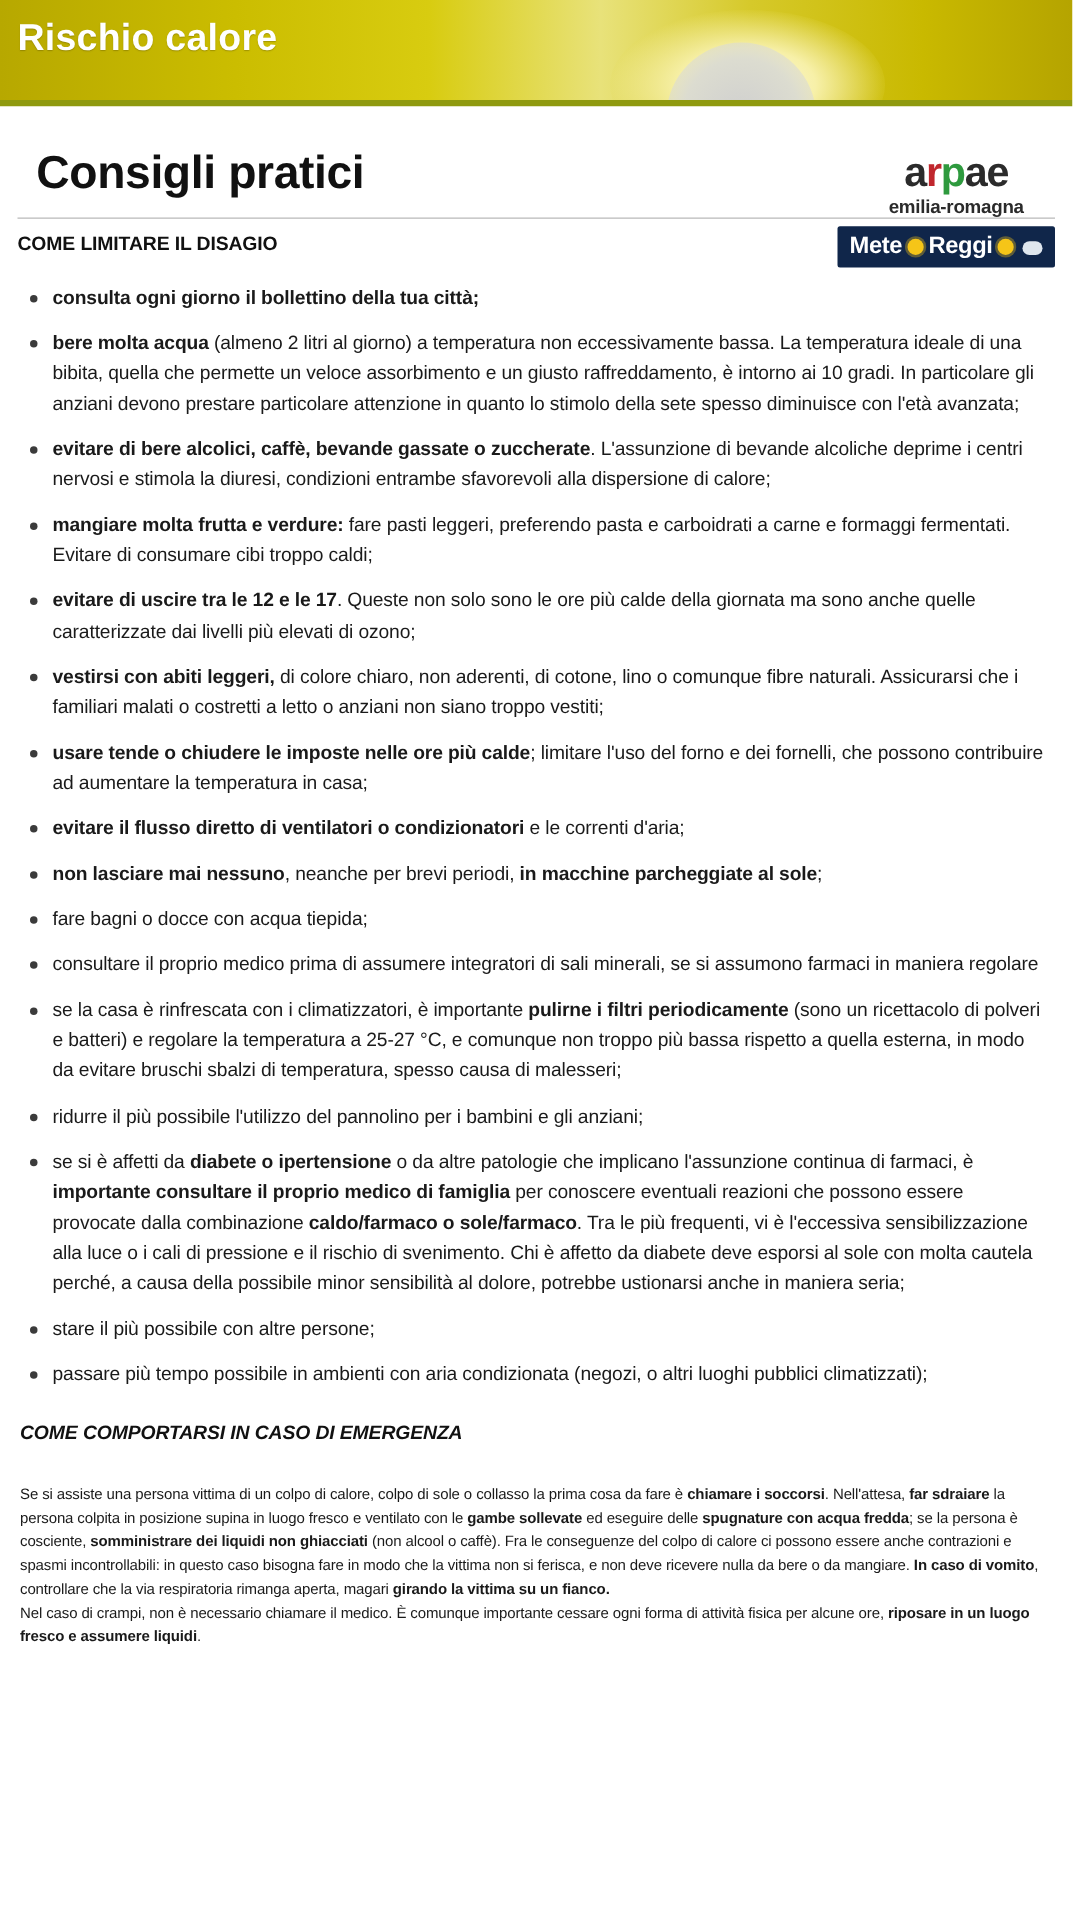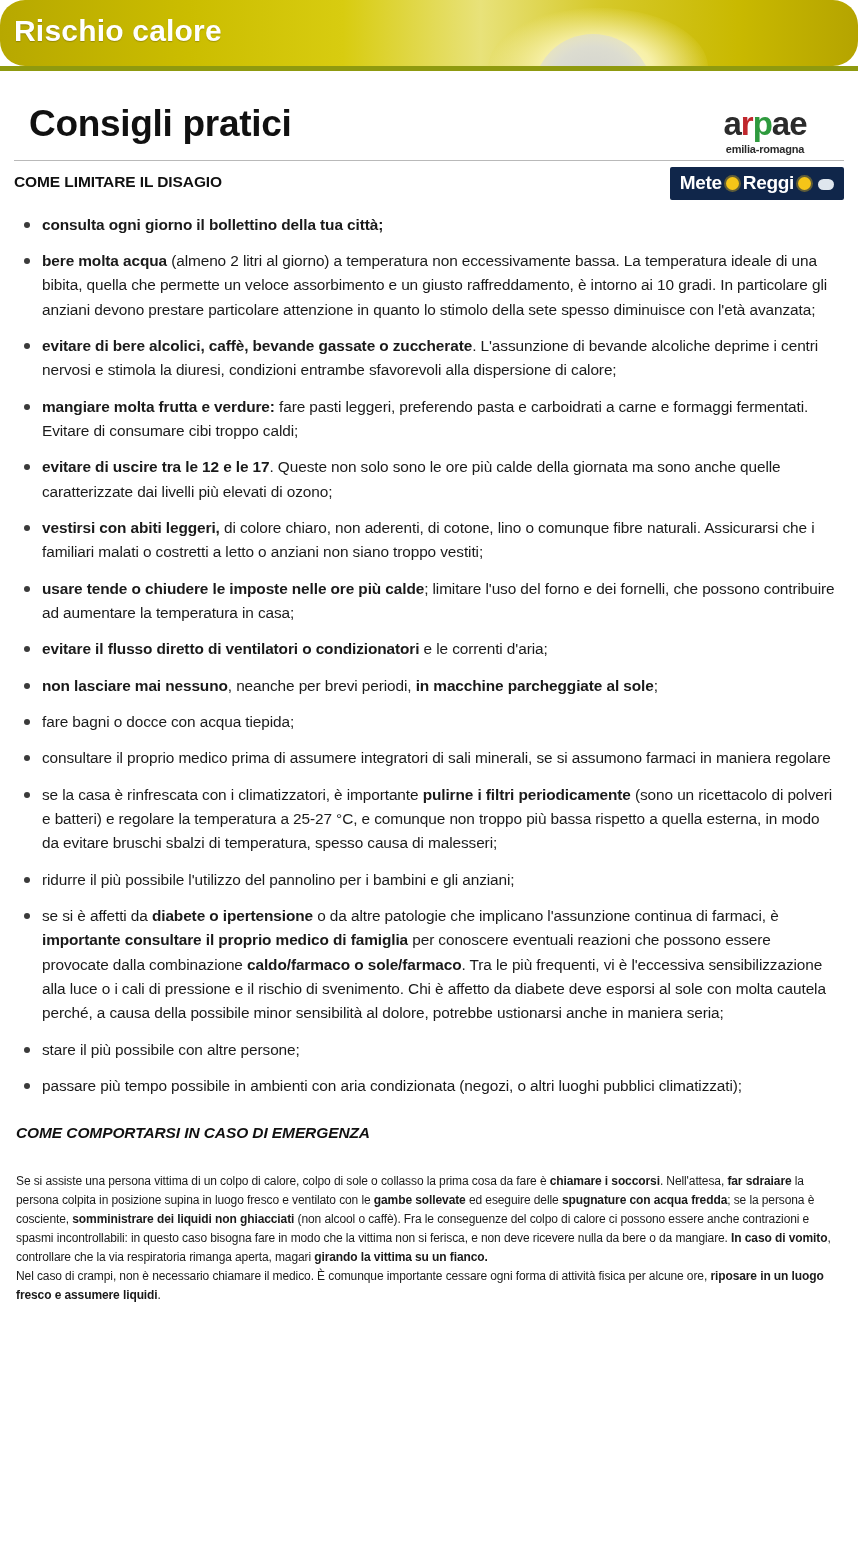--- a/index.html
+++ b/index.html
@@ -10,24 +10,23 @@
   body {
     width: 858px;
     min-height: 1542px;
     font-family: "Liberation Sans", sans-serif;
     color: #1a1a1a;
   }
 
   
   .banner {
     position: relative;
-    height: 66px;
+    height: 80px;
     background: linear-gradient(90deg, #b7a800 0%, #cbbd00 22%, #d8cc10 40%, #e8e27a 56%, #d6c92a 70%, #c9b900 86%, #b5a400 100%);
     overflow: hidden;
-    border-radius: 25px;
   }
   .banner .sun-glow {
     position: absolute;
     right: 150px;
     top: 8px;
     width: 220px;
     height: 120px;
     border-radius: 50%;
     background: radial-gradient(ellipse at center, #fdfbe7 0%, #f7f0a8 35%, rgba(230,220,90,0.15) 70%, rgba(230,220,90,0) 100%);
   }
@@ -79,21 +78,21 @@
   .logo-arpae .word {
     font-size: 33px;
     font-weight: bold;
     letter-spacing: -1px;
     line-height: 1;
     color: #2b2b2b;
   }
   .logo-arpae .word .r { color: #c0272d; }
   .logo-arpae .word .p { color: #2e9a3e; }
   .logo-arpae .sub {
-    font-size: 11px;
+    font-size: 15px;
     font-weight: bold;
     color: #2b2b2b;
     letter-spacing: -0.2px;
     margin-top: 3px;
   }
   .title-rule {
     margin: 14px 14px 0 14px;
     border-top: 1px solid #b9b9b9;
   }
 

